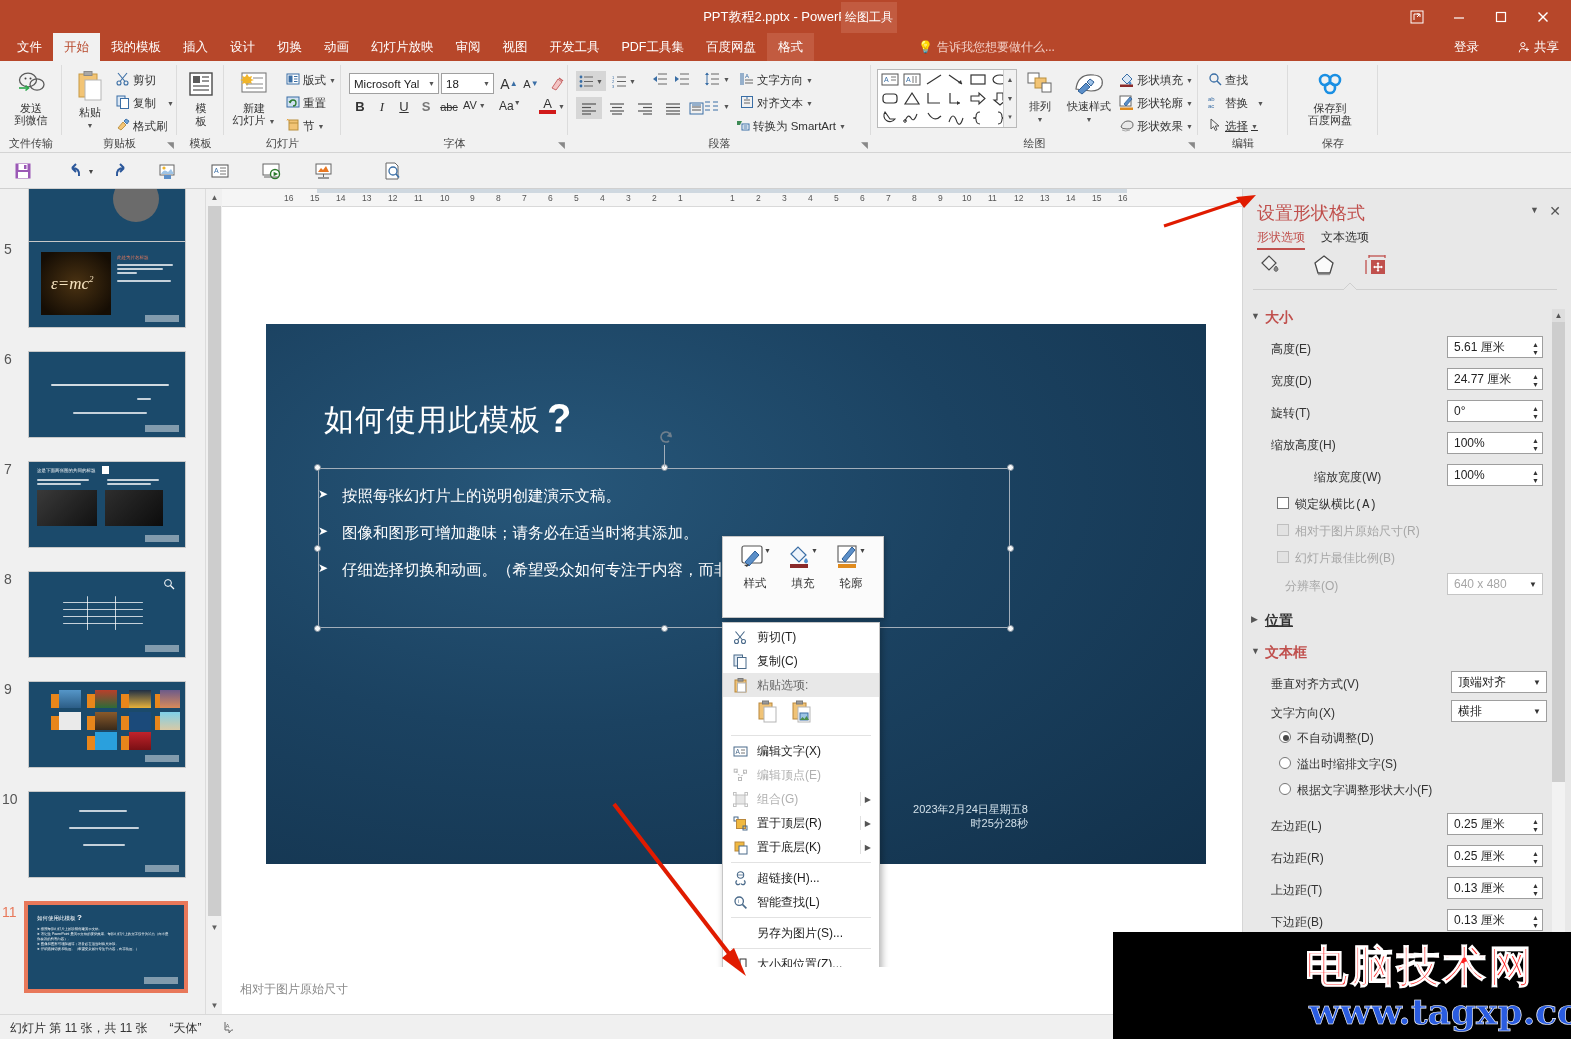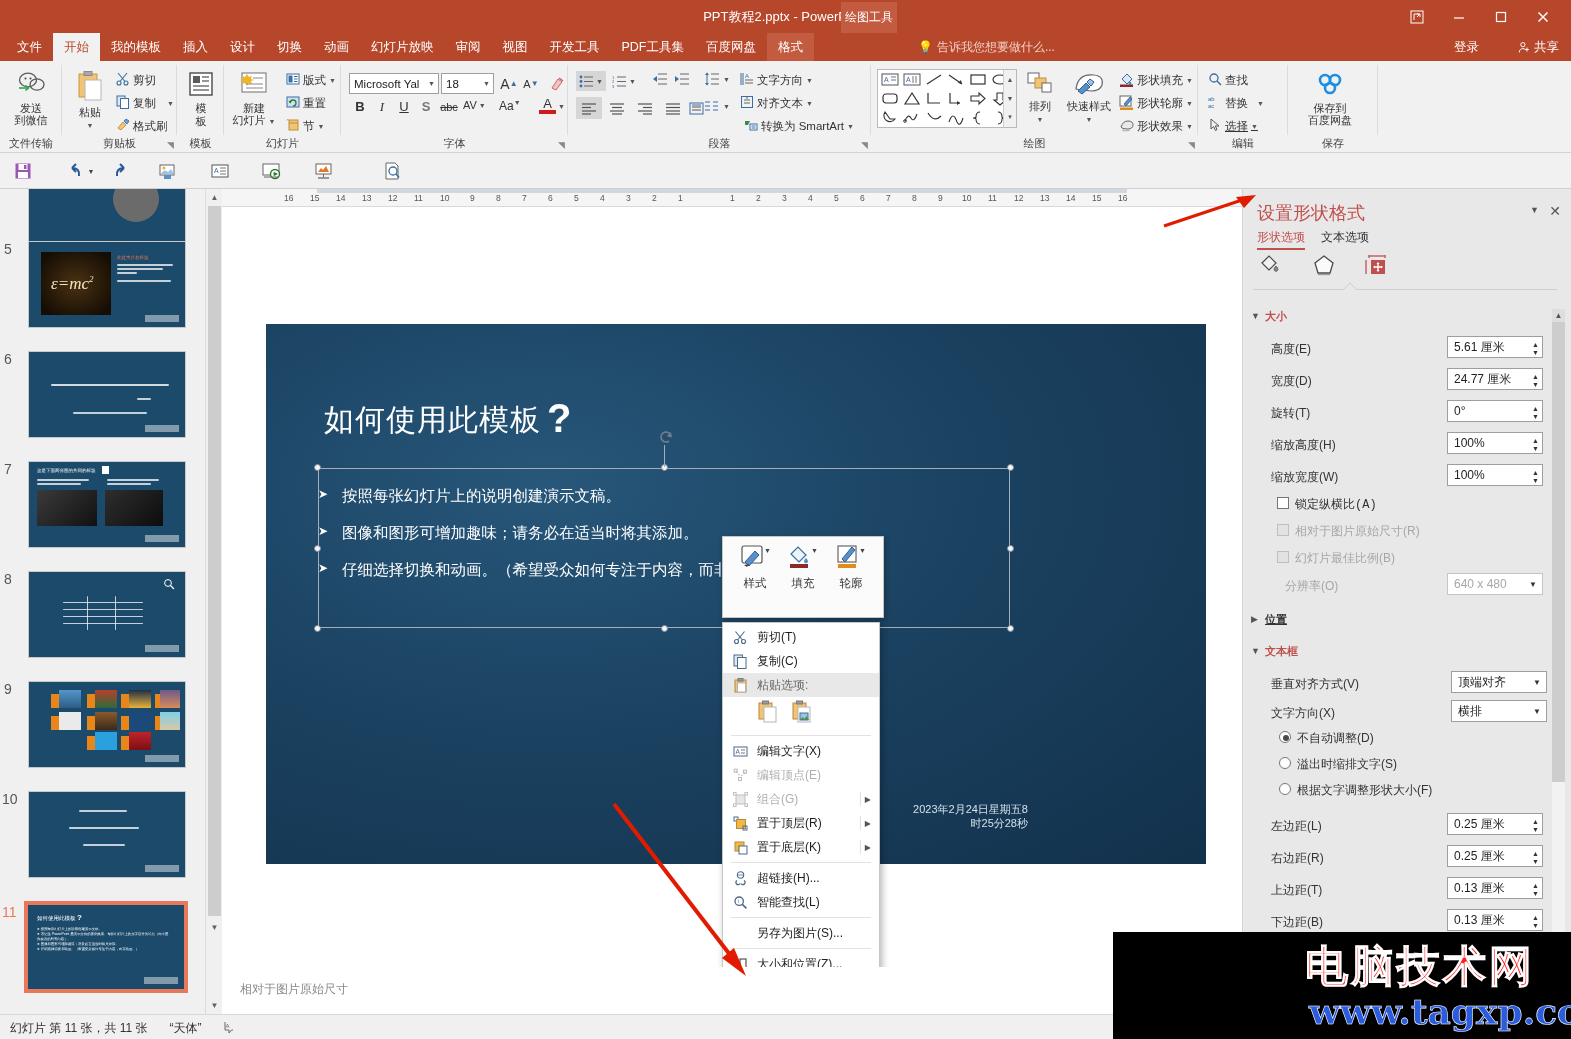--- a/index.html
+++ b/index.html
@@ -125,21 +125,21 @@
   .rp-close { position:absolute; right:10px; top:14px; font-size:14px; color:#555; }
   .rp-dd { position:absolute; right:32px; top:16px; font-size:9px; color:#555; }
   .rp-tabs { position:absolute; left:14px; top:40px; display:flex; gap:16px; font-size:12px; }
   .rp-tab.active { color:#c0504d; border-bottom:2px solid #c0504d; padding-bottom:2px; }
   .rp-tab { color:#333; padding-bottom:2px; }
   .rp-icons { position:absolute; left:14px; top:62px; display:flex; gap:22px; align-items:center; }
   .rp-ico { width:30px; height:28px; display:flex; align-items:center; justify-content:center; }
   .rp-divider { position:absolute; left:10px; right:14px; top:100px; height:1px; background:#cfcfcf; }
   .rp-tick { position:absolute; left:100px; top:94px; width:14px; height:7px; }
 
-  .sect-hd { position:absolute; left:22px; font-size:11px; color:#c0504d; font-weight:bold; }
+  .sect-hd { position:absolute; left:22px; font-size:14px; color:#c0504d; font-weight:bold; }
   .sect-hd.plain { color:#333; }
   .tri { position:absolute; left:8px; font-size:9px; color:#555; }
   .lbl { position:absolute; left:28px; font-size:12px; color:#333; }
   .lbl.dis { color:#a7a7a7; }
   .spin { position:absolute; width:96px; height:22px; background:#fff; border:1px solid #9e9e9e; font-size:12px; color:#222;
           display:flex; align-items:center; padding-left:6px; }
   .spin .sarrows { position:absolute; right:3px; top:1px; height:20px; display:flex; flex-direction:column; justify-content:center; gap:1px; }
   .spin .sarrows span { font-size:7px; line-height:7px; color:#333; }
   .sel2 { position:absolute; width:96px; height:22px; background:#fff; border:1px solid #9e9e9e; font-size:12px; color:#222;
           display:flex; align-items:center; padding-left:6px; }
@@ -485,21 +485,21 @@
       <div class="smbtn" style="left:172px; top:34px;">
         <span><svg width="14" height="14" viewBox="0 0 14 14">
               <rect x="1.5" y="1.5" width="11" height="11" fill="none" stroke="#3a6ea5" stroke-width="1"></rect>
               <line x1="4" y1="5" x2="10" y2="5" stroke="#666"></line>
               <line x1="4" y1="8" x2="10" y2="8" stroke="#666"></line>
               <path d="M7 1.5 L7 4" stroke="#3a6ea5"></path>
             </svg></span>
         <span>对齐文本</span>
         <span class="caret">▼</span>
       </div>
-      <div class="smbtn" style="left:176px; top:57px;">
+      <div class="smbtn" style="left:168px; top:57px;">
         <span><svg width="14" height="14" viewBox="0 0 14 14">
               <path d="M1 3 L6 3 L4 7 L1 7 Z" fill="#3d8a55"></path>
               <rect x="6" y="6" width="7" height="6" fill="#fff" stroke="#3a6ea5"></rect>
               <line x1="7.5" y1="8" x2="11.5" y2="8" stroke="#3a6ea5"></line>
               <line x1="7.5" y1="10" x2="11.5" y2="10" stroke="#3a6ea5"></line>
             </svg></span>
         <span>转换为 SmartArt</span>
         <span class="caret">▼</span>
       </div>
 
@@ -1283,21 +1283,21 @@
 
     <div class="lbl" style="top:248px;">缩放高度(H)</div>
     <div class="spin" style="left:204px; top:243px;">
       <span>100%</span>
       <span class="sarrows">
           <span>▲</span>
           <span>▼</span>
         </span>
     </div>
 
-    <div class="lbl" style="top:280px;">缩放宽度(W)</div>
+    <div class="lbl" style="top:280px;margin-left:43px;">缩放宽度(W)</div>
     <div class="spin" style="left:204px; top:275px;">
       <span>100%</span>
       <span class="sarrows">
           <span>▲</span>
           <span>▼</span>
         </span>
     </div>
 
     <div class="cb" style="left:34px; top:308px;"></div>
     <div class="lbl" style="left:52px; top:307px;font-family:Liberation Mono, monospace;">锁定纵横比(A)</div>

